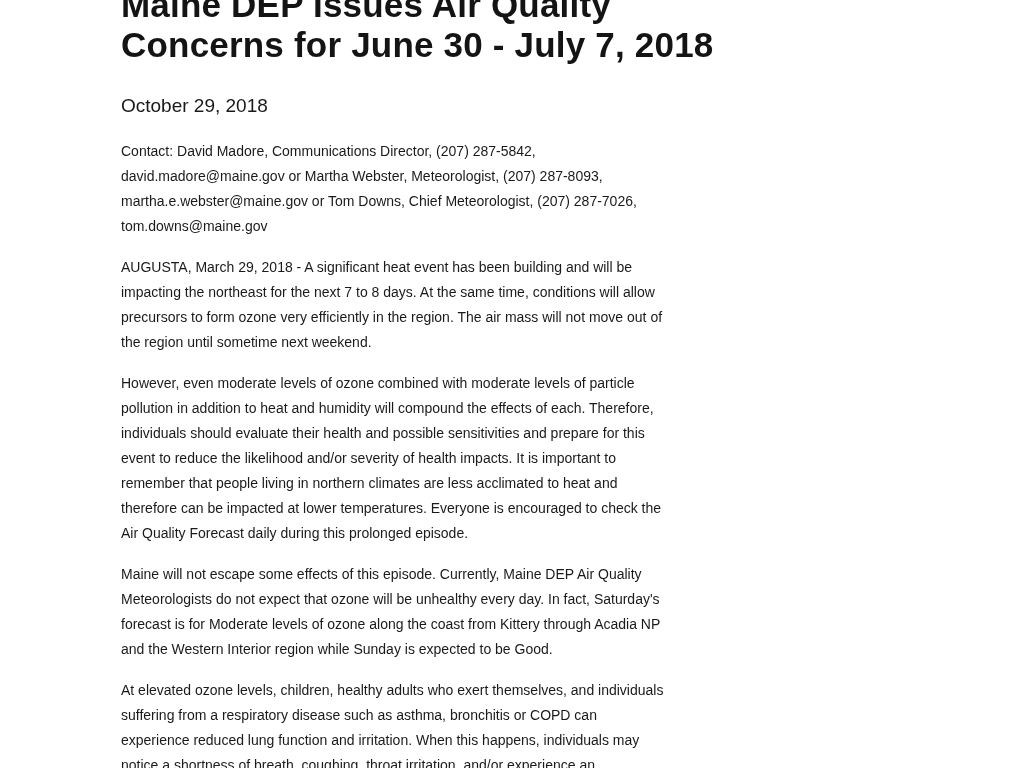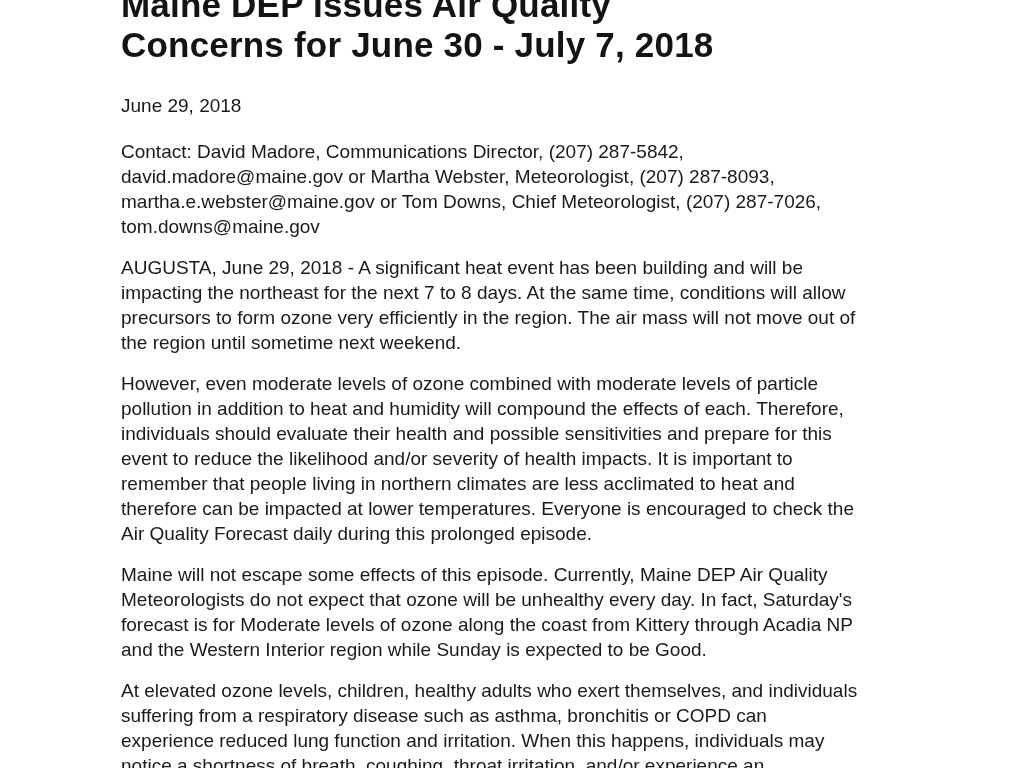--- a/index.html
+++ b/index.html
@@ -29,40 +29,40 @@
     white-space: pre-line;
   }
   .doc-date {
     margin: 28px 0 21px 0;
     font-size: 19px;
     line-height: 25px;
     white-space: pre-line;
   }
   .doc-paragraph {
     margin: 16px 0 14px 0;
-    font-size: 19px;
+    font-size: 14px;
     line-height: 25px;
     white-space: pre-line;
   }
 </style>
 </head>
 <body>
 
 <div class="page">
   <h1 class="doc-title">Maine DEP Issues Air Quality
 Concerns for June 30 - July 7, 2018</h1>
 
-  <p class="doc-date">June 29, 2018</p>
+  <p class="doc-date">October 29, 2018</p>
 
   <p class="doc-paragraph">Contact: David Madore, Communications Director, (207) 287-5842,
 david.madore@maine.gov or Martha Webster, Meteorologist, (207) 287-8093,
 martha.e.webster@maine.gov or Tom Downs, Chief Meteorologist, (207) 287-7026,
 tom.downs@maine.gov</p>
 
-  <p class="doc-paragraph">AUGUSTA, June 29, 2018 - A significant heat event has been building and will be
+  <p class="doc-paragraph">AUGUSTA, March 29, 2018 - A significant heat event has been building and will be
 impacting the northeast for the next 7 to 8 days. At the same time, conditions will allow
 precursors to form ozone very efficiently in the region. The air mass will not move out of
 the region until sometime next weekend.</p>
 
   <p class="doc-paragraph">However, even moderate levels of ozone combined with moderate levels of particle
 pollution in addition to heat and humidity will compound the effects of each. Therefore,
 individuals should evaluate their health and possible sensitivities and prepare for this
 event to reduce the likelihood and/or severity of health impacts. It is important to
 remember that people living in northern climates are less acclimated to heat and
 therefore can be impacted at lower temperatures. Everyone is encouraged to check the

